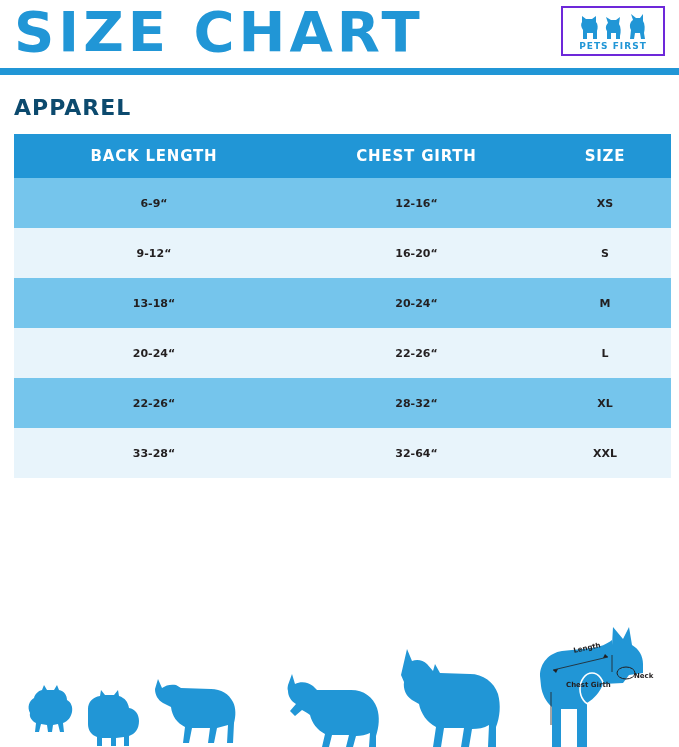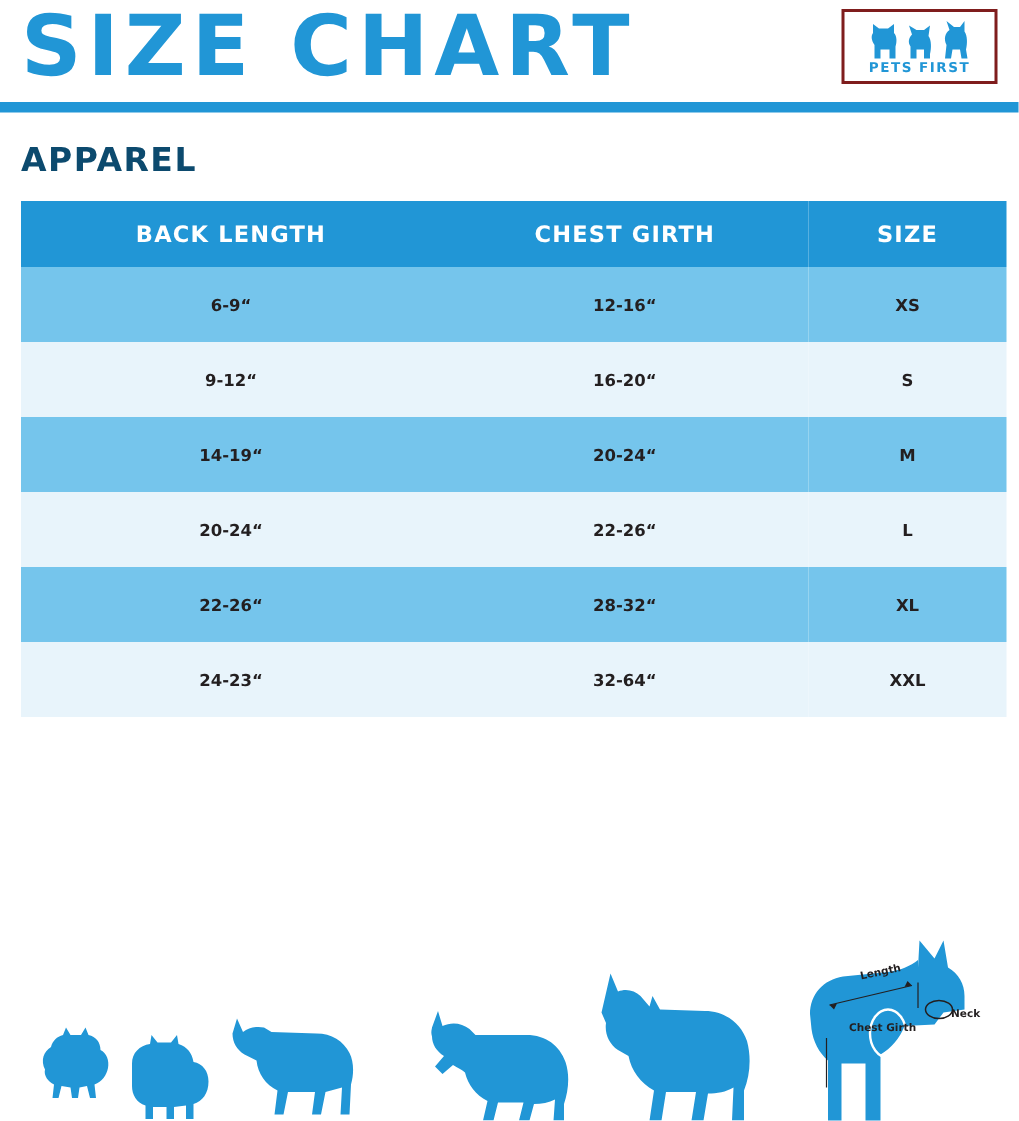--- a/index.html
+++ b/index.html
@@ -39,21 +39,21 @@
     letter-spacing: 4px;
     color: #2196d6;
     font-family: "DejaVu Sans", sans-serif;
   }
   .logo-box {
     position: absolute;
     right: 14px;
     top: 6px;
     width: 104px;
     height: 50px;
-    border: 2px solid #7f1d1d;
+    border: 2px solid #6d28d9;
     box-sizing: border-box;
     display: flex;
     flex-direction: column;
     align-items: center;
     justify-content: center;
     padding-top: 2px;
   }
   .logo-silhouettes {
     display: flex;
     align-items: flex-end;
@@ -175,36 +175,36 @@
         <td>6-9“</td>
         <td>12-16“</td>
         <td>XS</td>
       </tr>
       <tr class="row-light">
         <td>9-12“</td>
         <td>16-20“</td>
         <td>S</td>
       </tr>
       <tr class="row-dark">
-        <td>14-19“</td>
+        <td>13-18“</td>
         <td>20-24“</td>
         <td>M</td>
       </tr>
       <tr class="row-light">
         <td>20-24“</td>
         <td>22-26“</td>
         <td>L</td>
       </tr>
       <tr class="row-dark">
         <td>22-26“</td>
         <td>28-32“</td>
         <td>XL</td>
       </tr>
       <tr class="row-light">
-        <td>24-23“</td>
+        <td>33-28“</td>
         <td>32-64“</td>
         <td>XXL</td>
       </tr>
     </tbody>
   </table>
 
   <div class="illustration">
     <svg width="679" height="150" viewBox="0 0 679 150" aria-hidden="true">
 
       <g>

